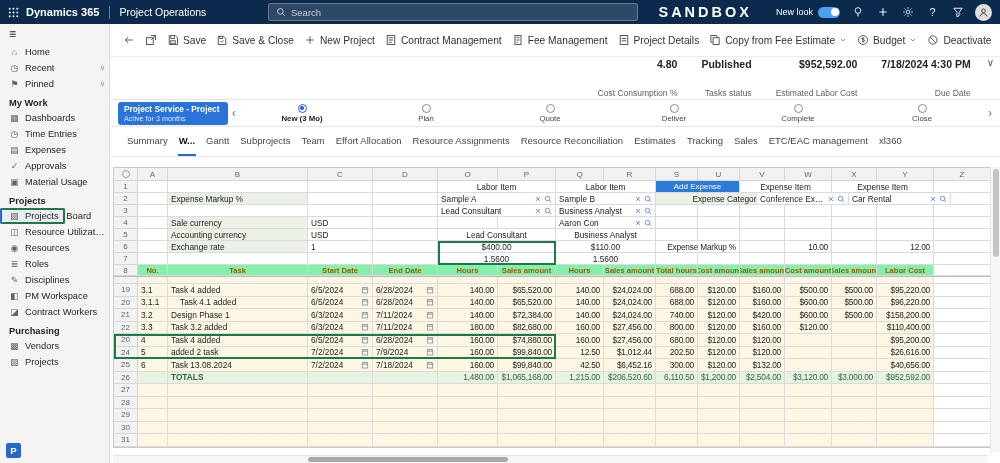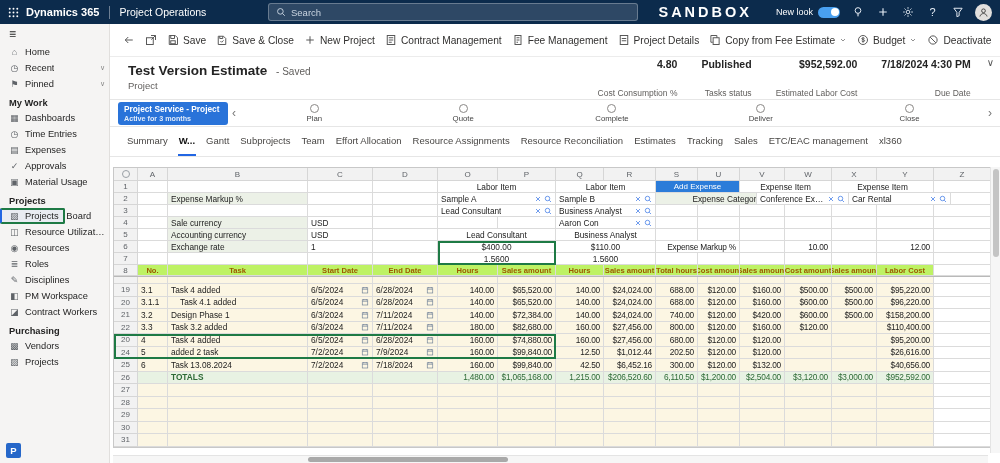--- a/index.html
+++ b/index.html
@@ -60,21 +60,21 @@
   .stats{margin-left:auto;display:flex;align-items:center;gap:24px;padding-right:10px;}
   .stat{text-align:right;}
   .stat .v{font-size:10.5px;font-weight:bold;color:#242424;white-space:nowrap;}
   .stat .l{font-size:8.5px;color:#605e5c;margin-top:18px;white-space:nowrap;}
   .headchev{color:#555;font-size:10px;cursor:pointer;padding:0 6px;}
 
   .bpf{position:absolute;top:75px;left:0;right:0;height:28px;background:#fff;border-top:1px solid #e6e6e6;
     border-bottom:1px solid #e6e6e6;display:flex;align-items:center;padding:0 4px 0 8px;}
   .bpfpill{width:110px;flex:none;background:#2973d9;color:#fff;border-radius:3px;padding:2px 6px;cursor:pointer;}
   .bpfpill .t1{font-size:8.3px;font-weight:bold;white-space:nowrap;overflow:hidden;}
-  .bpfpill .t2{font-size:7.2px;opacity:.85;white-space:nowrap;font-weight:bold;}
+  .bpfpill .t2{font-size:7.2px;opacity:.85;white-space:nowrap;}
   .bpfchev{color:#777;font-size:12px;padding:0 4px;cursor:pointer;flex:none;}
   .stages{flex:1;display:flex;align-items:center;}
   .stage{flex:1;display:flex;flex-direction:column;align-items:center;cursor:pointer;}
   .dot{width:9px;height:9px;border:1.6px solid #8a8886;border-radius:50%;background:#fff;
     display:flex;align-items:center;justify-content:center;}
   .stage.on .dot{border-color:#2266e3;}
   .stage.on .dot::after{content:"";width:3.5px;height:3.5px;border-radius:50%;background:#2266e3;}
   .stage .slbl{font-size:7.8px;color:#444;margin-top:1px;white-space:nowrap;}
   .stage.on .slbl{font-weight:bold;color:#1a1a1a;}
 
@@ -92,21 +92,21 @@
     font-size:8.3px;color:#222;display:flex;align-items:center;padding:0 3px;
     overflow:hidden;white-space:nowrap;}
   .ghc{background:#f2f2f2;color:#5f6368;font-size:8px;justify-content:center;padding:0;border-color:#d6d6d6;}
   .grh{background:#f2f2f2;color:#5f6368;font-size:8px;justify-content:center;padding:0;border-color:#d6d6d6;}
   .corner span{width:8px;height:8px;border:1px solid #9aa0a6;border-radius:50%;}
   .c{justify-content:center;}
   .r{justify-content:flex-end;letter-spacing:-0.2px;}
   .g{background:#ecf1e7;}
   .cream{background:#fcf6e3;}
   .tot{background:#e8f2e3;color:#2d6a36;}
-  .hdr{background:#bef264;color:#9c5a00;font-weight:bold;font-size:7.6px;justify-content:center;}
+  .hdr{background:#86efac;color:#9c5a00;font-weight:bold;font-size:7.6px;justify-content:center;}
   .blue{background:#2b7cd9;color:#fff;justify-content:center;font-size:8px;cursor:pointer;}
   .b{font-weight:bold;}
   .ind{padding-left:12px;}
   .lk{justify-content:space-between;cursor:pointer;}
   .lk .lt{overflow:hidden;text-overflow:ellipsis;}
   .lki{display:flex;gap:2px;color:#2266e3;flex:none;align-items:center;}
   .lki svg{width:8px;height:8px;}
   .cal{justify-content:space-between;cursor:pointer;}
   .calic{color:#6b7d94;flex:none;width:8px;height:8px;}
   .sel{position:absolute;border:2px solid #1e7a45;pointer-events:none;z-index:5;}
@@ -349,27 +349,20 @@
             <path d="M4.2 4.2l7.6 7.6"></path>
           </svg>
           <span>Deactivate</span>
         </button>
         <button class="cbtn"></button>
       </div>
 
   </div>
 
   <div class="rechead">
-    <div class="titleblk">
-      <div class="pagetitle">
-        <span>Test Version Estimate</span>
-        <span class="savedtag">- Saved</span>
-      </div>
-      <div class="entity">Project</div>
-    </div>
     <div class="stats">
         <div class="stat">
           <div class="v">4.80</div>
                  <div class="l">Cost Consumption %</div>
         </div>
         <div class="stat">
           <div class="v">Published</div>
                  <div class="l">Tasks status</div>
         </div>
         <div class="stat">
@@ -384,35 +377,39 @@
     <div class="headchev">∨</div>
   </div>
 
   <div class="bpf">
     <div class="bpfpill">
       <div class="t1">Project Service - Project ...</div>
       <div class="t2">Active for 3 months</div>
     </div>
     <div class="bpfchev">‹</div>
     <div class="stages">
+        <div class="stage on">
+          <span class="dot"></span>
+                 <span class="slbl">New  (3 Mo)</span>
+        </div>
         <div class="stage">
           <span class="dot"></span>
                  <span class="slbl">Plan</span>
         </div>
         <div class="stage">
           <span class="dot"></span>
                  <span class="slbl">Quote</span>
         </div>
         <div class="stage">
           <span class="dot"></span>
-                 <span class="slbl">Complete</span>
+                 <span class="slbl">Deliver</span>
         </div>
         <div class="stage">
           <span class="dot"></span>
-                 <span class="slbl">Deliver</span>
+                 <span class="slbl">Complete</span>
         </div>
         <div class="stage">
           <span class="dot"></span>
                  <span class="slbl">Close</span>
         </div>
       </div>
     <div class="bpfchev">›</div>
   </div>
 
   <div class="tabstrip">

